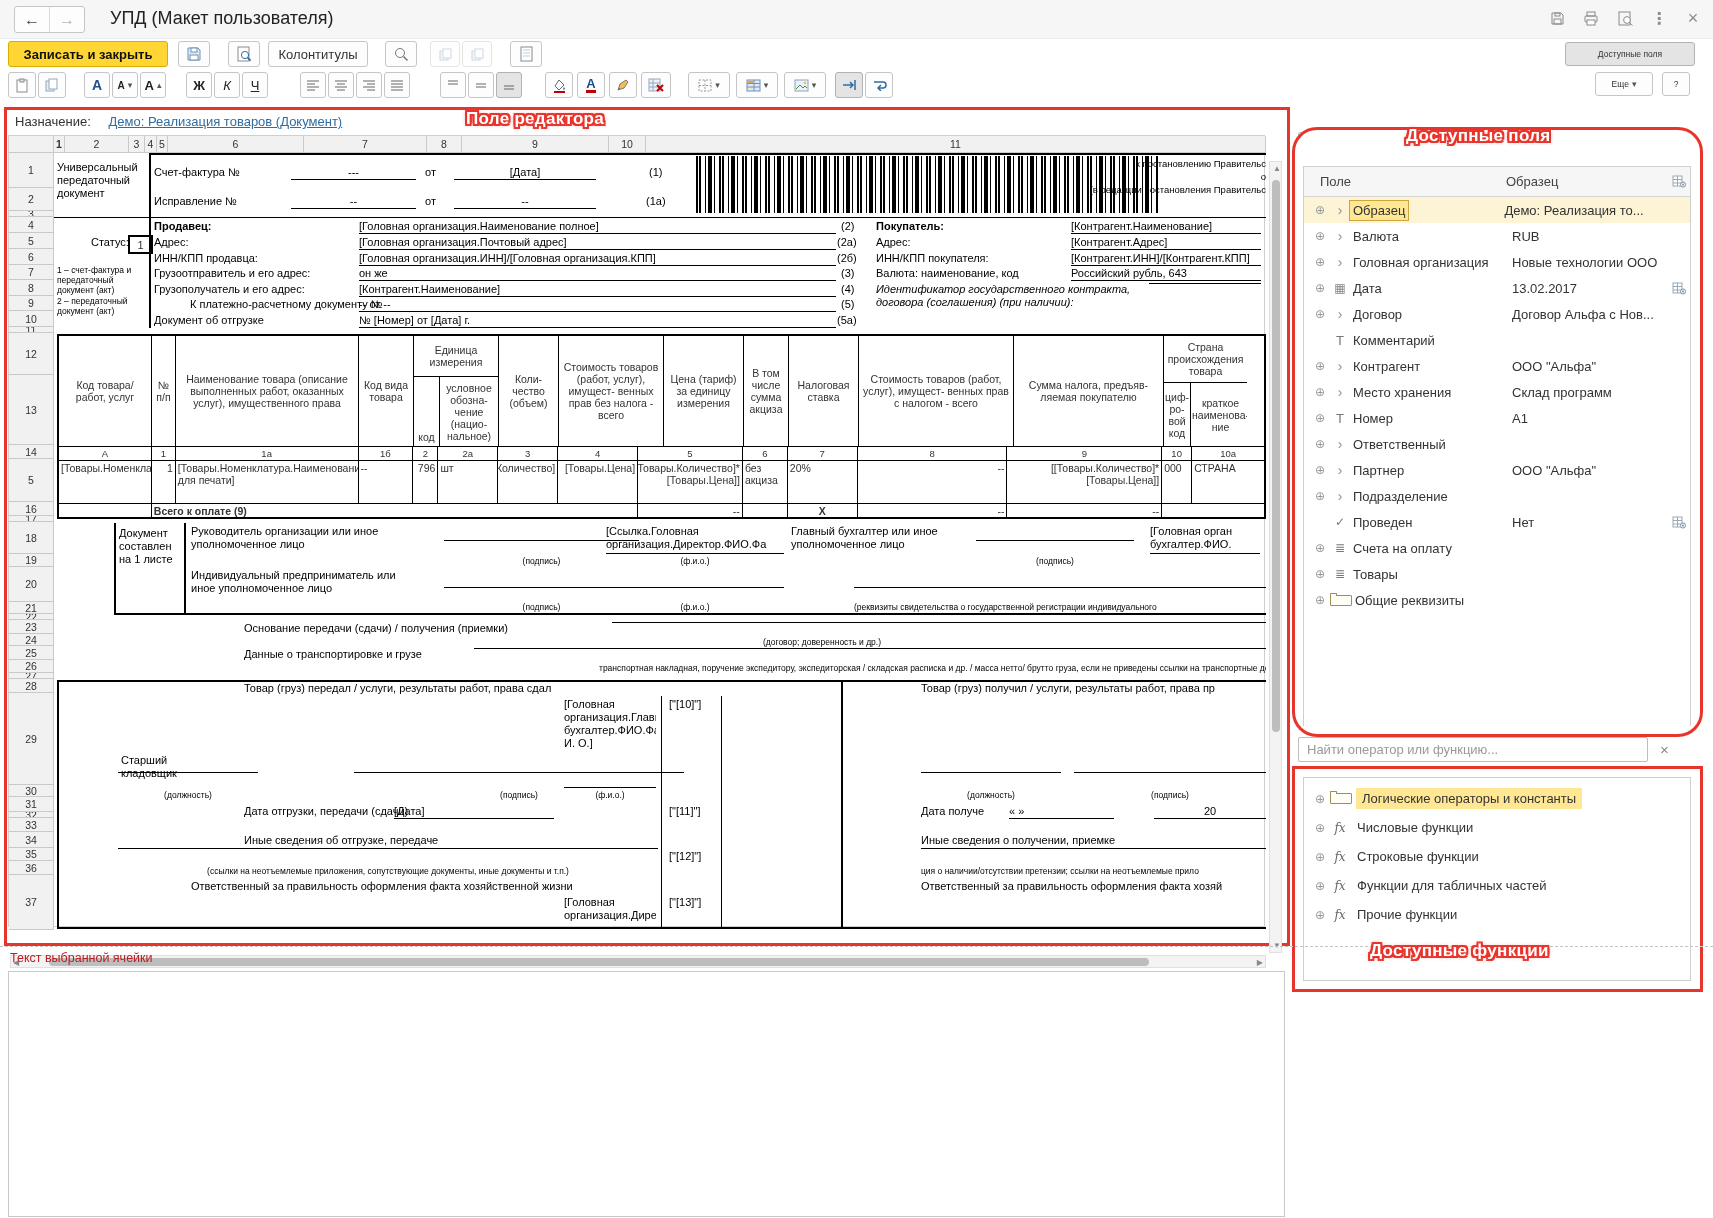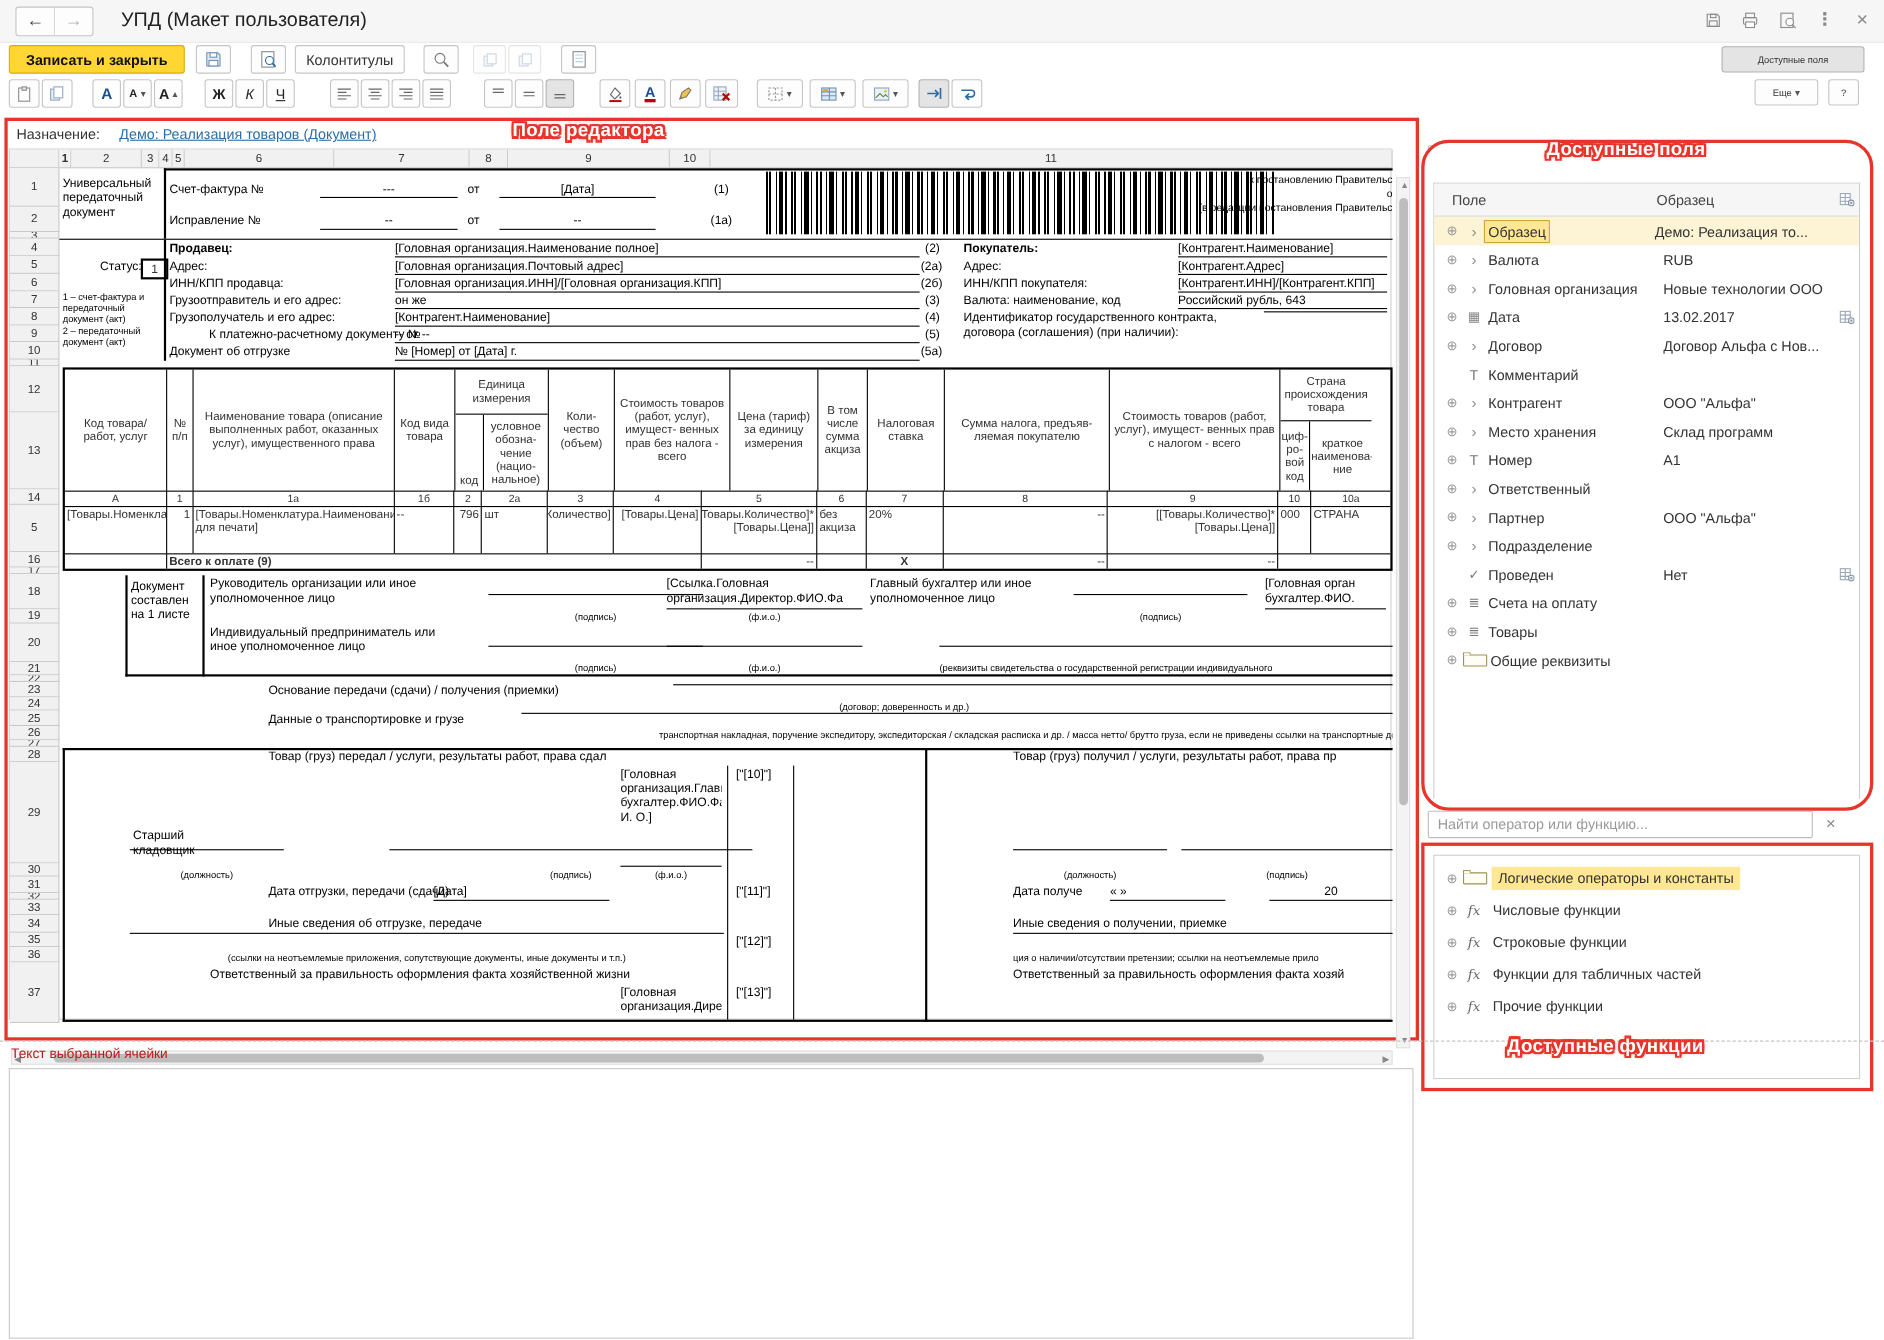--- a/index.html
+++ b/index.html
@@ -534,21 +534,21 @@
           <span class="cl" style="left:783px;top:96px;">(5а)</span>
 
           <span class="cl bld" style="left:822px;top:2px;">Покупатель:</span>
           <span class="cl u" style="left:1017px;top:2px;width:190px;">[Контрагент.Наименование]</span>
           <span class="cl" style="left:822px;top:18px;">Адрес:</span>
           <span class="cl u" style="left:1017px;top:18px;width:190px;">[Контрагент.Адрес]</span>
           <span class="cl" style="left:822px;top:34px;">ИНН/КПП покупателя:</span>
           <span class="cl u" style="left:1017px;top:34px;width:190px;">[Контрагент.ИНН]/[Контрагент.КПП]</span>
           <span class="cl" style="left:822px;top:49px;">Валюта: наименование, код</span>
           <span class="cl u" style="left:1017px;top:49px;width:190px;">Российский рубль, 643</span>
-          <div class="cl wrap" style="left:822px;top:65px;width:260px;">Идентификатор государственного контракта, договора (соглашения) (при наличии):</div>
+          <div class="cl wrap" style="left:822px;top:65px;width:260px;font-style:italic;">Идентификатор государственного контракта, договора (соглашения) (при наличии):</div>
           <span class="cl u" style="left:1095px;top:65px;width:112px;"></span>
         </div>
 
         <div class="band" style="height:6px;"></div>
 
         <div class="band" style="height:183px;">
           <div class="itable">
             <div class="irow" style="height:110px;">
               <div class="tc" style="width:92px;">Код товара/ работ, услуг</div>
               <div class="tc" style="width:24px;">№ п/п</div>
@@ -559,22 +559,22 @@
                 <div class="grow">
                   <div class="sub" style="width:25px;align-items:flex-end;padding-bottom:3px;">код</div>
                   <div class="sub" style="width:59px;">условное обозна- чение (нацио- нальное)</div>
                 </div>
               </div>
               <div class="tc" style="width:60px;">Коли- чество (объем)</div>
               <div class="tc" style="width:105px;">Стоимость товаров (работ, услуг), имущест- венных прав без налога - всего</div>
               <div class="tc" style="width:80px;">Цена (тариф) за единицу измерения</div>
               <div class="tc" style="width:45px;">В том числе сумма акциза</div>
               <div class="tc" style="width:70px;">Налоговая ставка</div>
+              <div class="tc" style="width:155px;">Стоимость товаров (работ, услуг), имущест- венных прав с налогом - всего</div>
               <div class="tc" style="width:150px;">Сумма налога, предъяв- ляемая покупателю</div>
-              <div class="tc" style="width:155px;">Стоимость товаров (работ, услуг), имущест- венных прав с налогом - всего</div>
               <div class="tc col" style="width:84px;">
                 <div class="gh" style="height:46px;">Страна происхождения товара</div>
                 <div class="grow">
                   <div class="sub" style="width:30px;">циф- ро- вой код</div>
                   <div class="sub" style="width:73px;">краткое наименова- ние</div>
                 </div>
               </div>
             </div>
             <div class="irow codes" style="height:14px;">
               <div class="tc" style="width:92px;">А</div>

